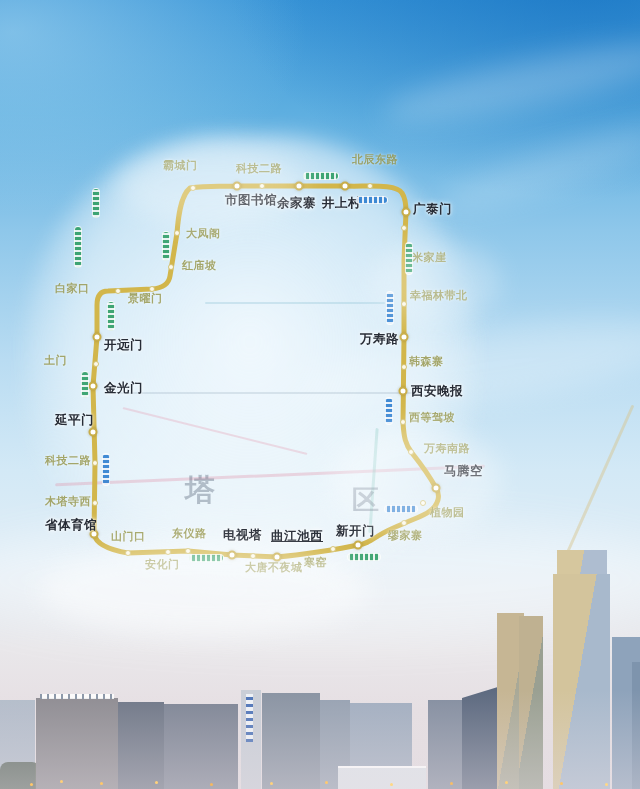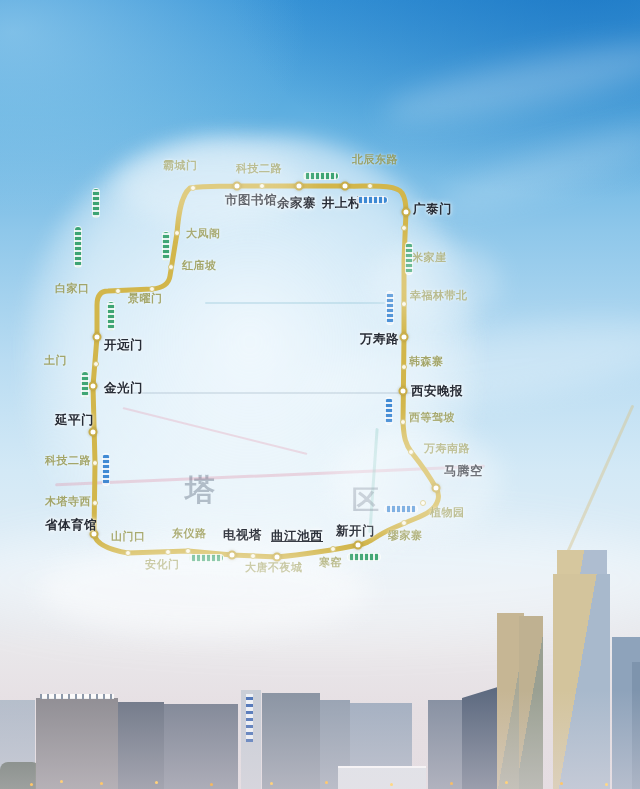--- a/index.html
+++ b/index.html
@@ -151,21 +151,21 @@
       <div class="st-label minor" style="left: 424px; top: 441px;">万寿南路</div>
       <div class="dot major" style="left: 436px; top: 488px;"></div>
       <div class="st-label major" style="left: 444px; top: 463px;">马腾空</div>
       <div class="dot minor" style="left: 423px; top: 503px;"></div>
       <div class="st-label minor" style="left: 430px; top: 505px;">植物园</div>
       <div class="dot minor" style="left: 404px; top: 523px;"></div>
       <div class="st-label minor" style="left: 388px; top: 528px;">缪家寨</div>
       <div class="dot major" style="left: 358px; top: 545px;"></div>
       <div class="st-label major" style="left: 336px; top: 523px;">新开门</div>
       <div class="dot minor" style="left: 333px; top: 549px;"></div>
-      <div class="st-label minor" style="left: 319px; top: 555px;">寒窑</div>
+      <div class="st-label minor" style="left: 304px; top: 555px;">寒窑</div>
       <div class="dot major" style="left: 277px; top: 557px;"></div>
       <div class="st-label major" style="left: 271px; top: 528px; text-decoration: underline;">曲江池西</div>
       <div class="dot minor" style="left: 253px; top: 556px;"></div>
       <div class="st-label minor" style="left: 245px; top: 560px;">大唐不夜城</div>
       <div class="dot major" style="left: 232px; top: 555px;"></div>
       <div class="st-label major" style="left: 223px; top: 527px;">电视塔</div>
       <div class="dot minor" style="left: 168px; top: 552px;"></div>
       <div class="st-label minor" style="left: 145px; top: 557px;">安化门</div>
       <div class="dot minor" style="left: 188px; top: 551px;"></div>
       <div class="st-label minor" style="left: 172px; top: 526px;">东仪路</div>

